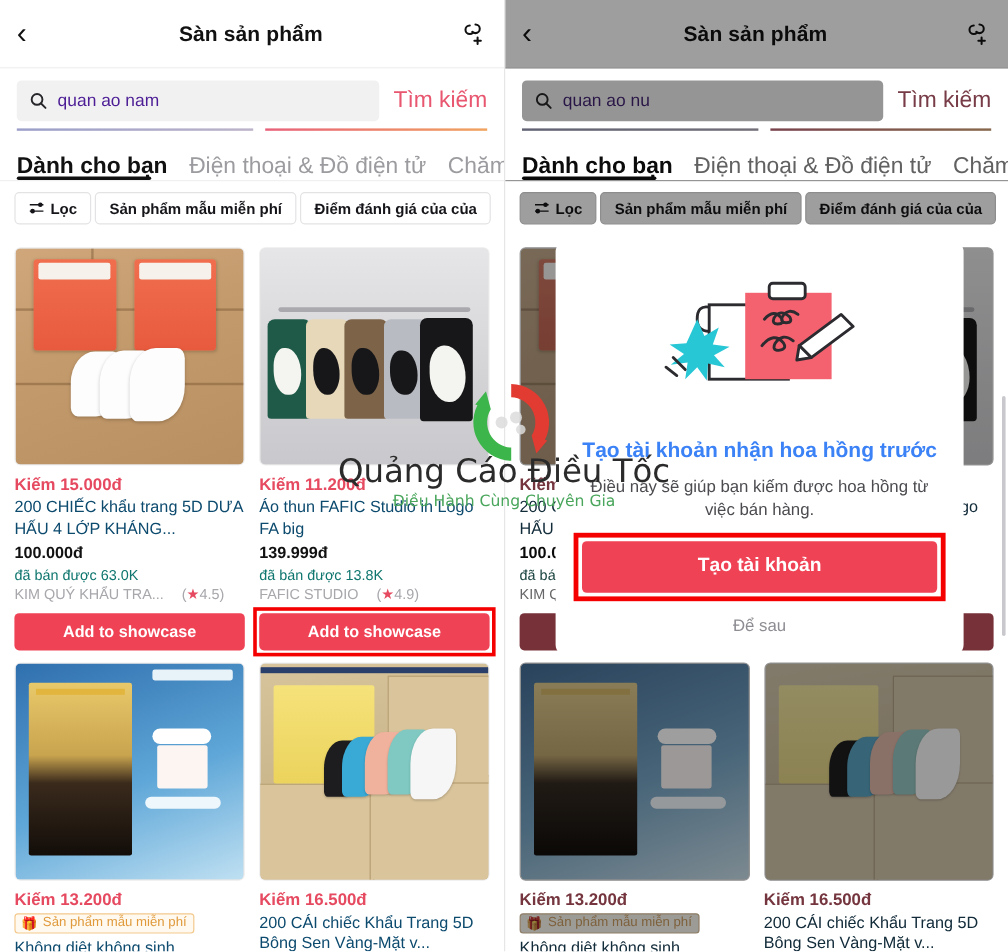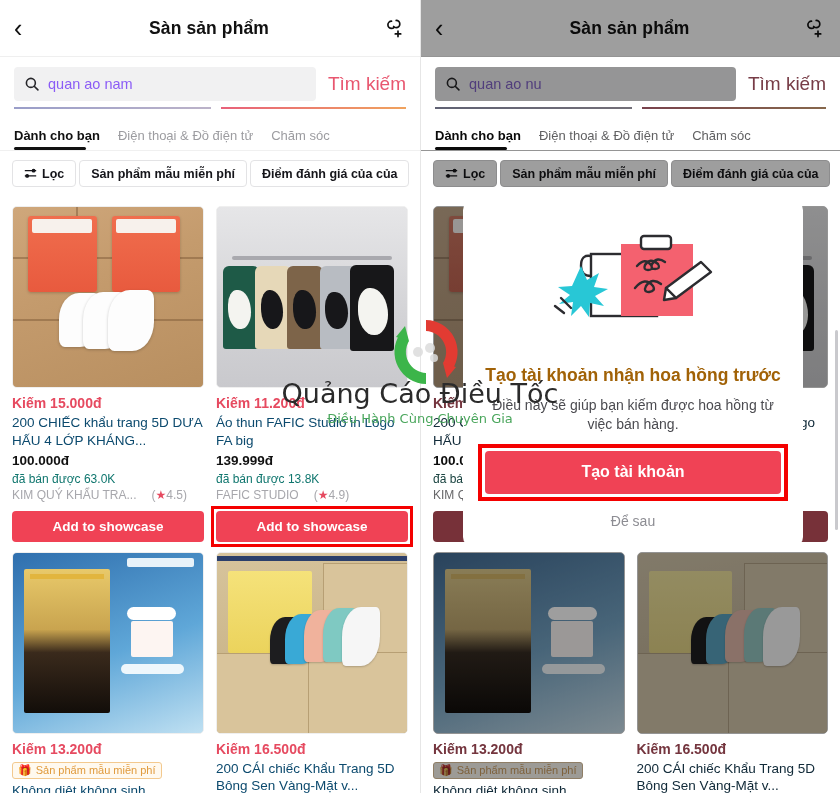--- a/index.html
+++ b/index.html
@@ -24,32 +24,32 @@
     letter-spacing: .1px;
   }
   .nav-icon { width: 30px; display: flex; justify-content: flex-end; align-items: center; }
 
   
   .search-row { display: flex; align-items: center; padding: 10px 14px 0 14px; }
   .search-box {
     flex: 1; height: 34px; background: #f1f1f2; border-radius: 4px;
     display: flex; align-items: center; padding: 0 10px; gap: 8px;
   }
-  .search-text { font-size: 14.5px; color: #8b5cf6; }
+  .search-text { font-size: 14.5px; color: #4c1d95; }
   .search-btn { margin-left: 12px; font-size: 19px; color: #e8566f; font-weight: 400; cursor: pointer; }
   .underlines { display: flex; padding: 6px 14px 0 14px; gap: 10px; align-items: center; }
   .ul-a { flex: 1.55; height: 2px; background: linear-gradient(90deg,#9a9ec9,#bcb3c9); }
   .ul-b { flex: 1.45; height: 2px; background: linear-gradient(90deg,#e8617a,#f0a35e); }
 
   
   .tabs {
     display: flex; align-items: flex-end; gap: 18px; padding: 10px 14px 0 14px;
     white-space: nowrap; border-bottom: 1px solid #f0f0f0; height: 42px;
   }
-  .tab { font-size: 13px; color: #9c9ca0; padding-bottom: 7px; position: relative; cursor: pointer; }
+  .tab { font-size: 19px; color: #9c9ca0; position: relative; cursor: pointer; }
   .tab.active { color: #111; font-weight: 700; }
   .tab.active::after {
     content: ""; position: absolute; left: 0; right: 14px; bottom: 0;
     height: 3px; background: #111; border-radius: 2px;
   }
 
   
   .chips { display: flex; gap: 3px; padding: 9px 12px 19px 12px; white-space: nowrap; }
   .chip {
     border: 1px solid #e3e3e5; border-radius: 4px; height: 27px; padding: 0 11px;
@@ -126,21 +126,21 @@
     position: absolute; left: 50%; top: 411px; transform: translateX(-50%);
     font-size: 13px; color: #4aa65c; white-space: nowrap;
     font-family: "DejaVu Sans", sans-serif;
   }
   .modal {
     position: absolute; z-index: 30; left: 42px; top: 200px; width: 340px;
     background: #fff; border-radius: 10px; padding: 16px 22px 12px;
     display: flex; flex-direction: column; align-items: center;
   }
   .illus { width: 200px; height: 132px; position: relative; margin: 6px 0 10px; }
-  .m-title { font-size: 17.5px; font-weight: 700; color: #a16207; text-align: center; line-height: 1.3; }
+  .m-title { font-size: 17.5px; font-weight: 700; color: #3b82f6; text-align: center; line-height: 1.3; }
   .m-desc { font-size: 14px; color: #4b4b50; text-align: center; line-height: 1.4; margin-top: 9px; }
   .m-primary {
     width: 100%; height: 43px; background: #f04255; border-radius: 4px; color: #fff;
     font-size: 16px; font-weight: 700; display: flex; align-items: center;
     justify-content: center; margin-top: 16px; cursor: pointer;
   }
   .m-primary-wrap { width: 100%; outline: 4px solid #f40000; outline-offset: 3px; margin-top: 16px; }
   .m-primary-wrap .m-primary { margin-top: 0; }
   .m-secondary { font-size: 14px; color: #8d8d93; margin: 19px 0 6px; cursor: pointer; }
   .dimmed-content { filter: grayscale(.35) brightness(.62); }

